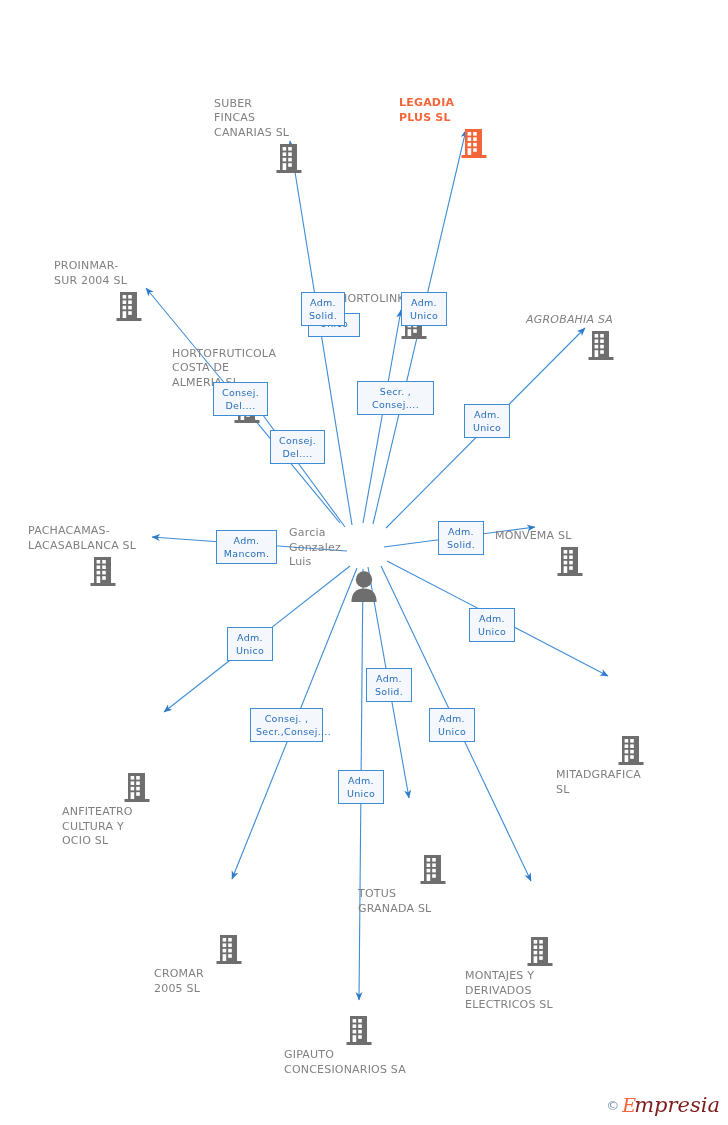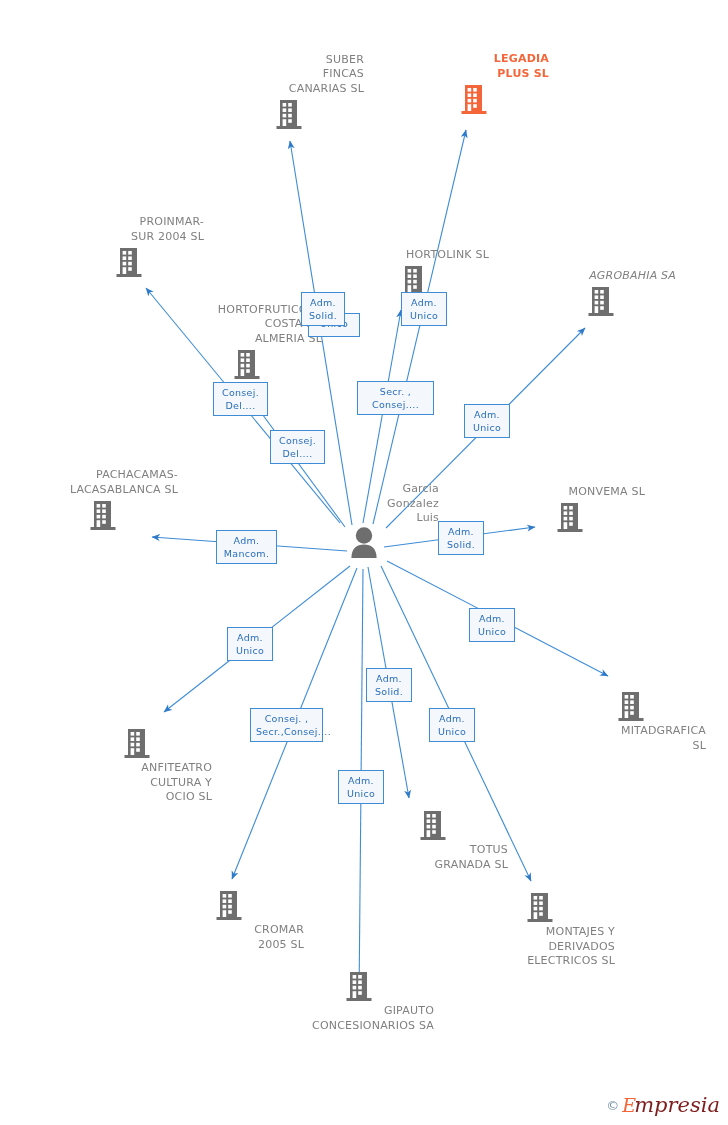--- a/index.html
+++ b/index.html
@@ -2,21 +2,21 @@
 <html><head>
 <meta charset="utf-8">
 <style>
   html,body{margin:0;padding:0;background:#ffffff;}
   body{width:728px;height:1125px;position:relative;overflow:hidden;
        font-family:"DejaVu Sans","Liberation Sans",sans-serif;}
   #canvas{position:absolute;left:0;top:0;width:728px;height:1125px;}
   svg.edges{position:absolute;left:0;top:0;width:728px;height:1125px;pointer-events:none;}
 
   
-  .node{position:absolute;text-align:right;width:150px;margin-left:-75px;}
+  .node{position:absolute;text-align:left;width:150px;margin-left:-75px;margin-top:44px;}
   .node .ico{display:block;margin:0 auto;}
   .node .lbl{display:block;font-size:11px;line-height:14.5px;color:#808080;
              letter-spacing:.2px;white-space:pre-line;}
   .node.top .lbl{margin-bottom:2px;}
   .node.bot .lbl{margin-top:2px;}
   .node.high .lbl{color:#F4663A;font-weight:bold;}
 
   
   .bld{display:block;margin:0 auto;}
 
@@ -173,21 +173,21 @@
             <rect x="14.2" y="5" width="3.6" height="3.6"></rect>
             <rect x="8.6" y="10.4" width="3.6" height="3.6"></rect>
             <rect x="14.2" y="10.4" width="3.6" height="3.6"></rect>
             <rect x="8.6" y="15.8" width="3.6" height="3.6"></rect>
             <rect x="14.2" y="15.8" width="3.6" height="3.6"></rect>
             <rect x="8.6" y="21.2" width="3.6" height="6.8"></rect>
             <rect x="14.2" y="21.2" width="3.6" height="3.6"></rect>
           </g>
         </svg>
       </div>
-      <div class="node top" style="left: 103px; top: 468px;">
+      <div class="node top" style="left: 103px; top: 480px;">
         <span class="lbl">PACHACAMAS-<br>LACASABLANCA SL</span>
         <svg class="bld" width="30" height="32" viewBox="0 0 30 32">
           <g fill="#6E6E6E">
             <rect x="6" y="2" width="17" height="26"></rect>
             <rect x="2.5" y="28" width="25" height="3"></rect>
           </g>
           <g fill="#ffffff">
             <rect x="8.6" y="5" width="3.6" height="3.6"></rect>
             <rect x="14.2" y="5" width="3.6" height="3.6"></rect>
             <rect x="8.6" y="10.4" width="3.6" height="3.6"></rect>

